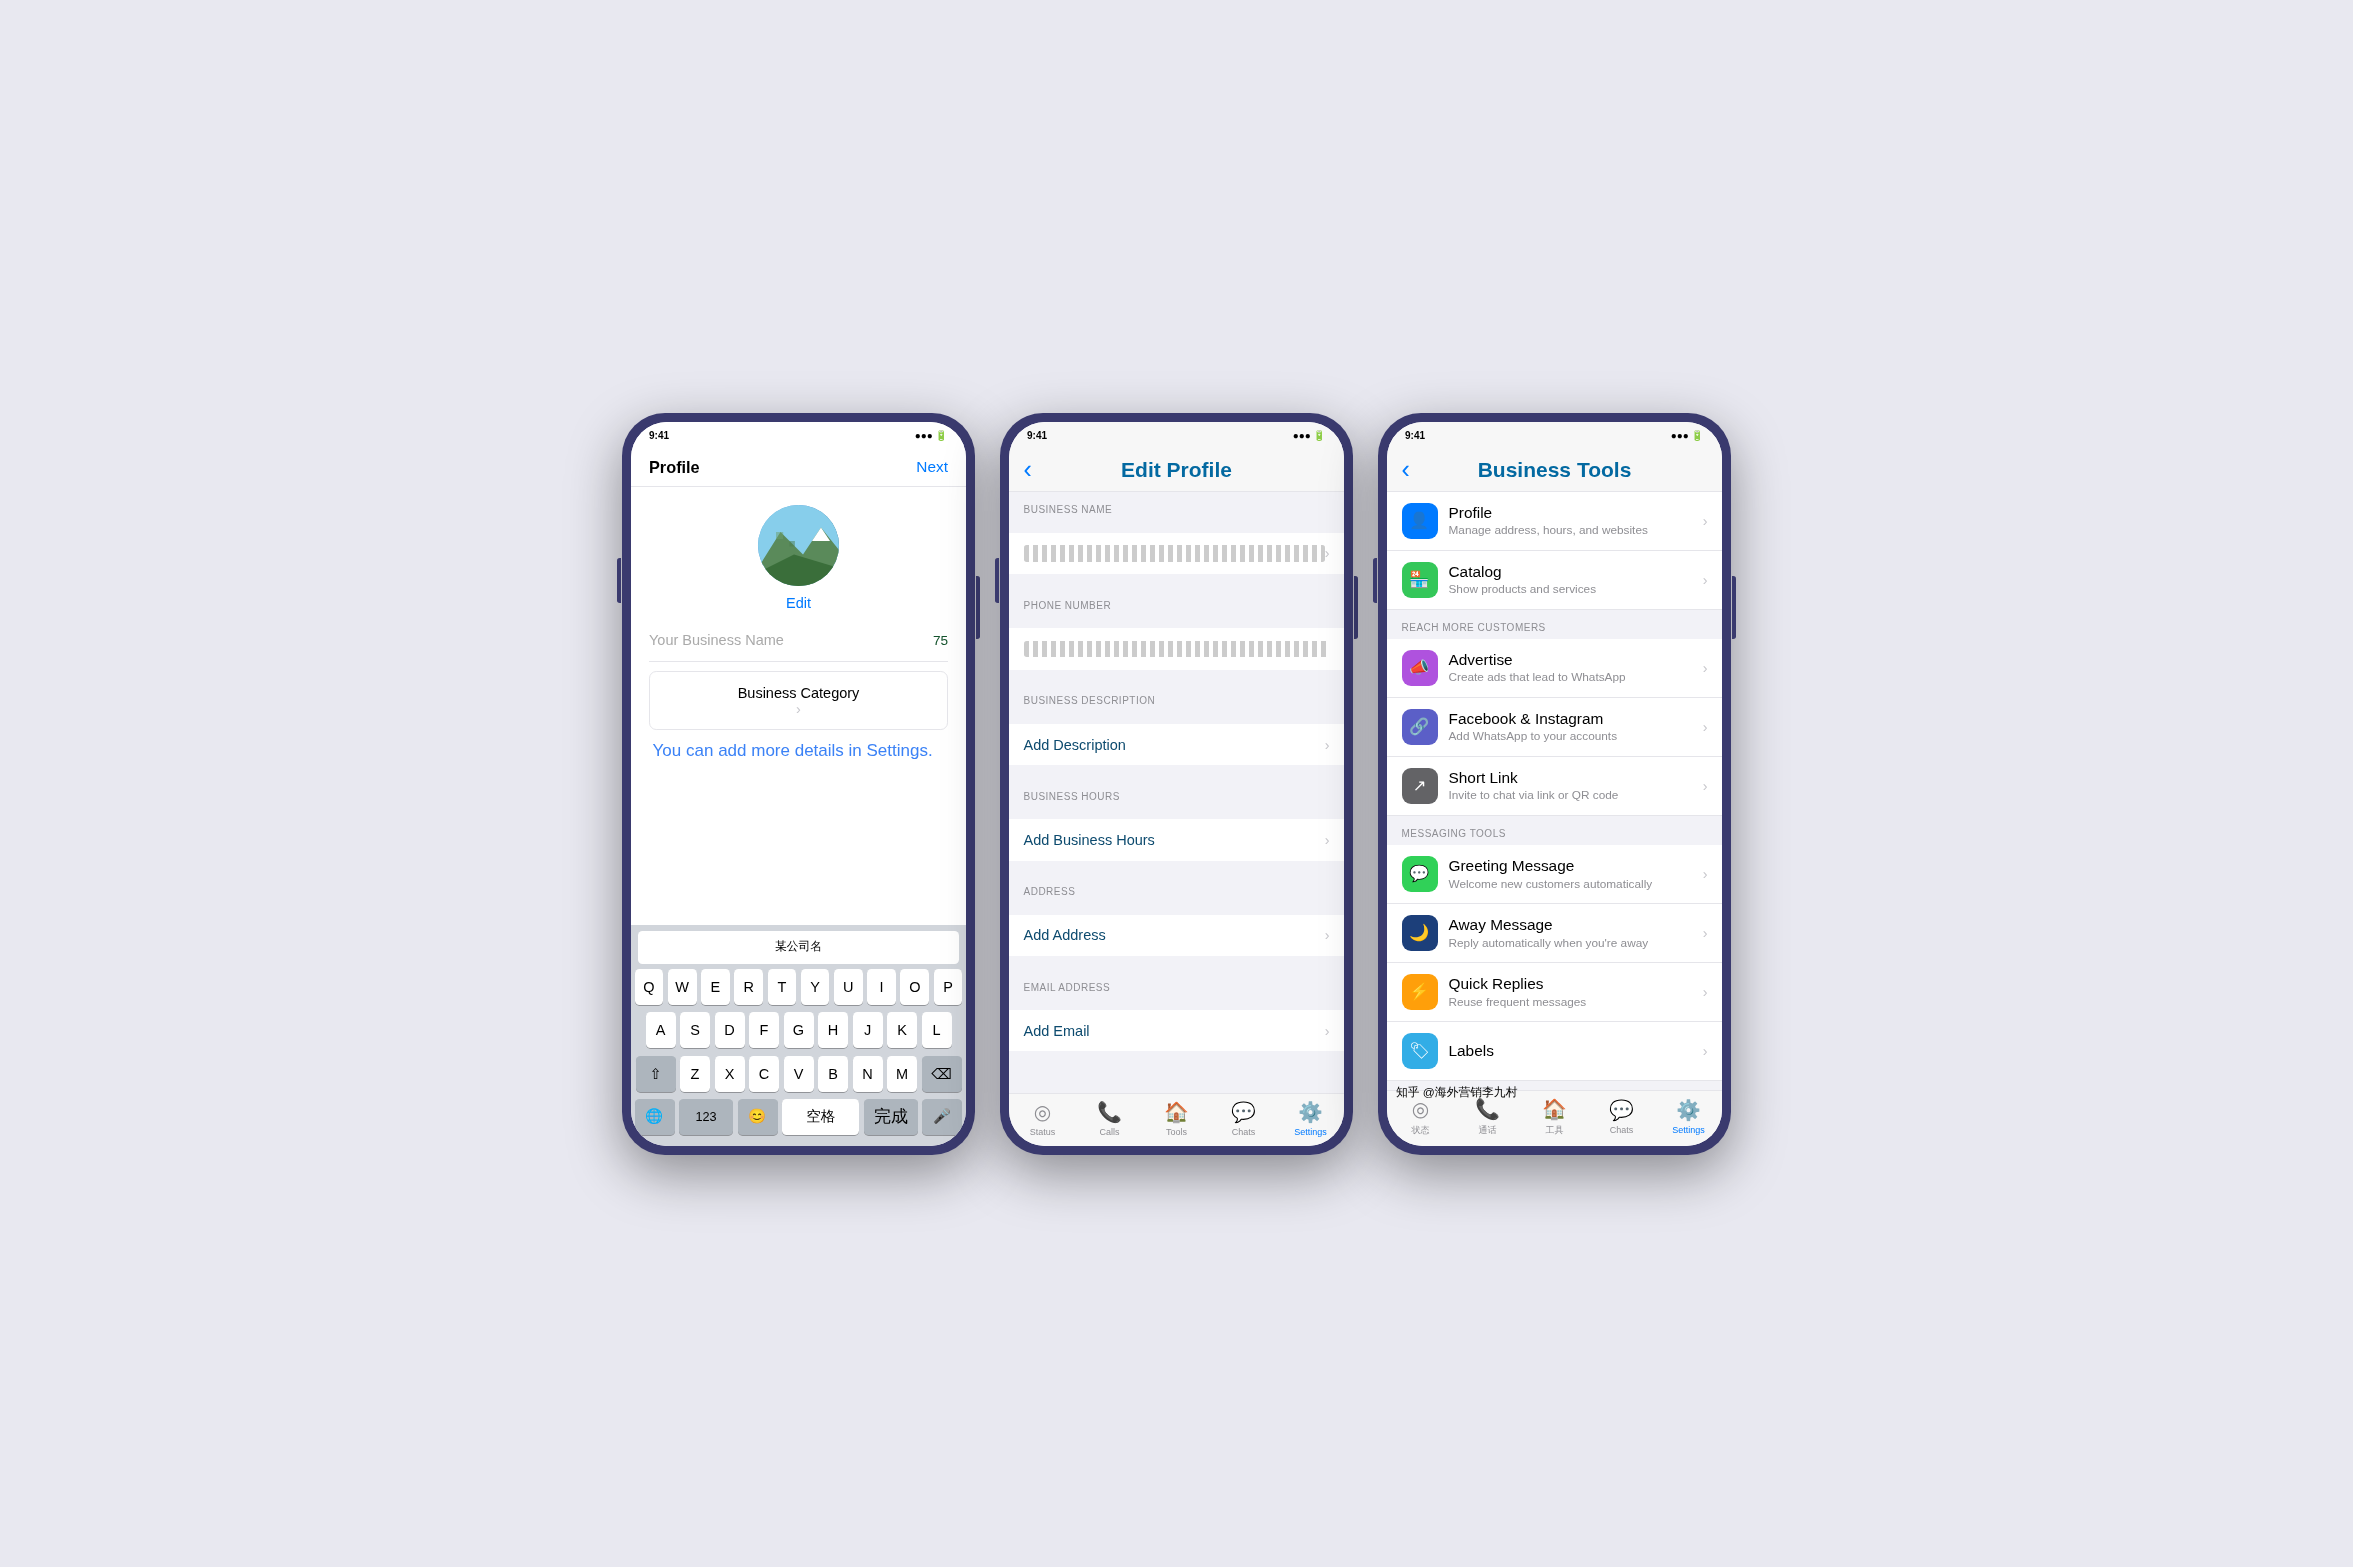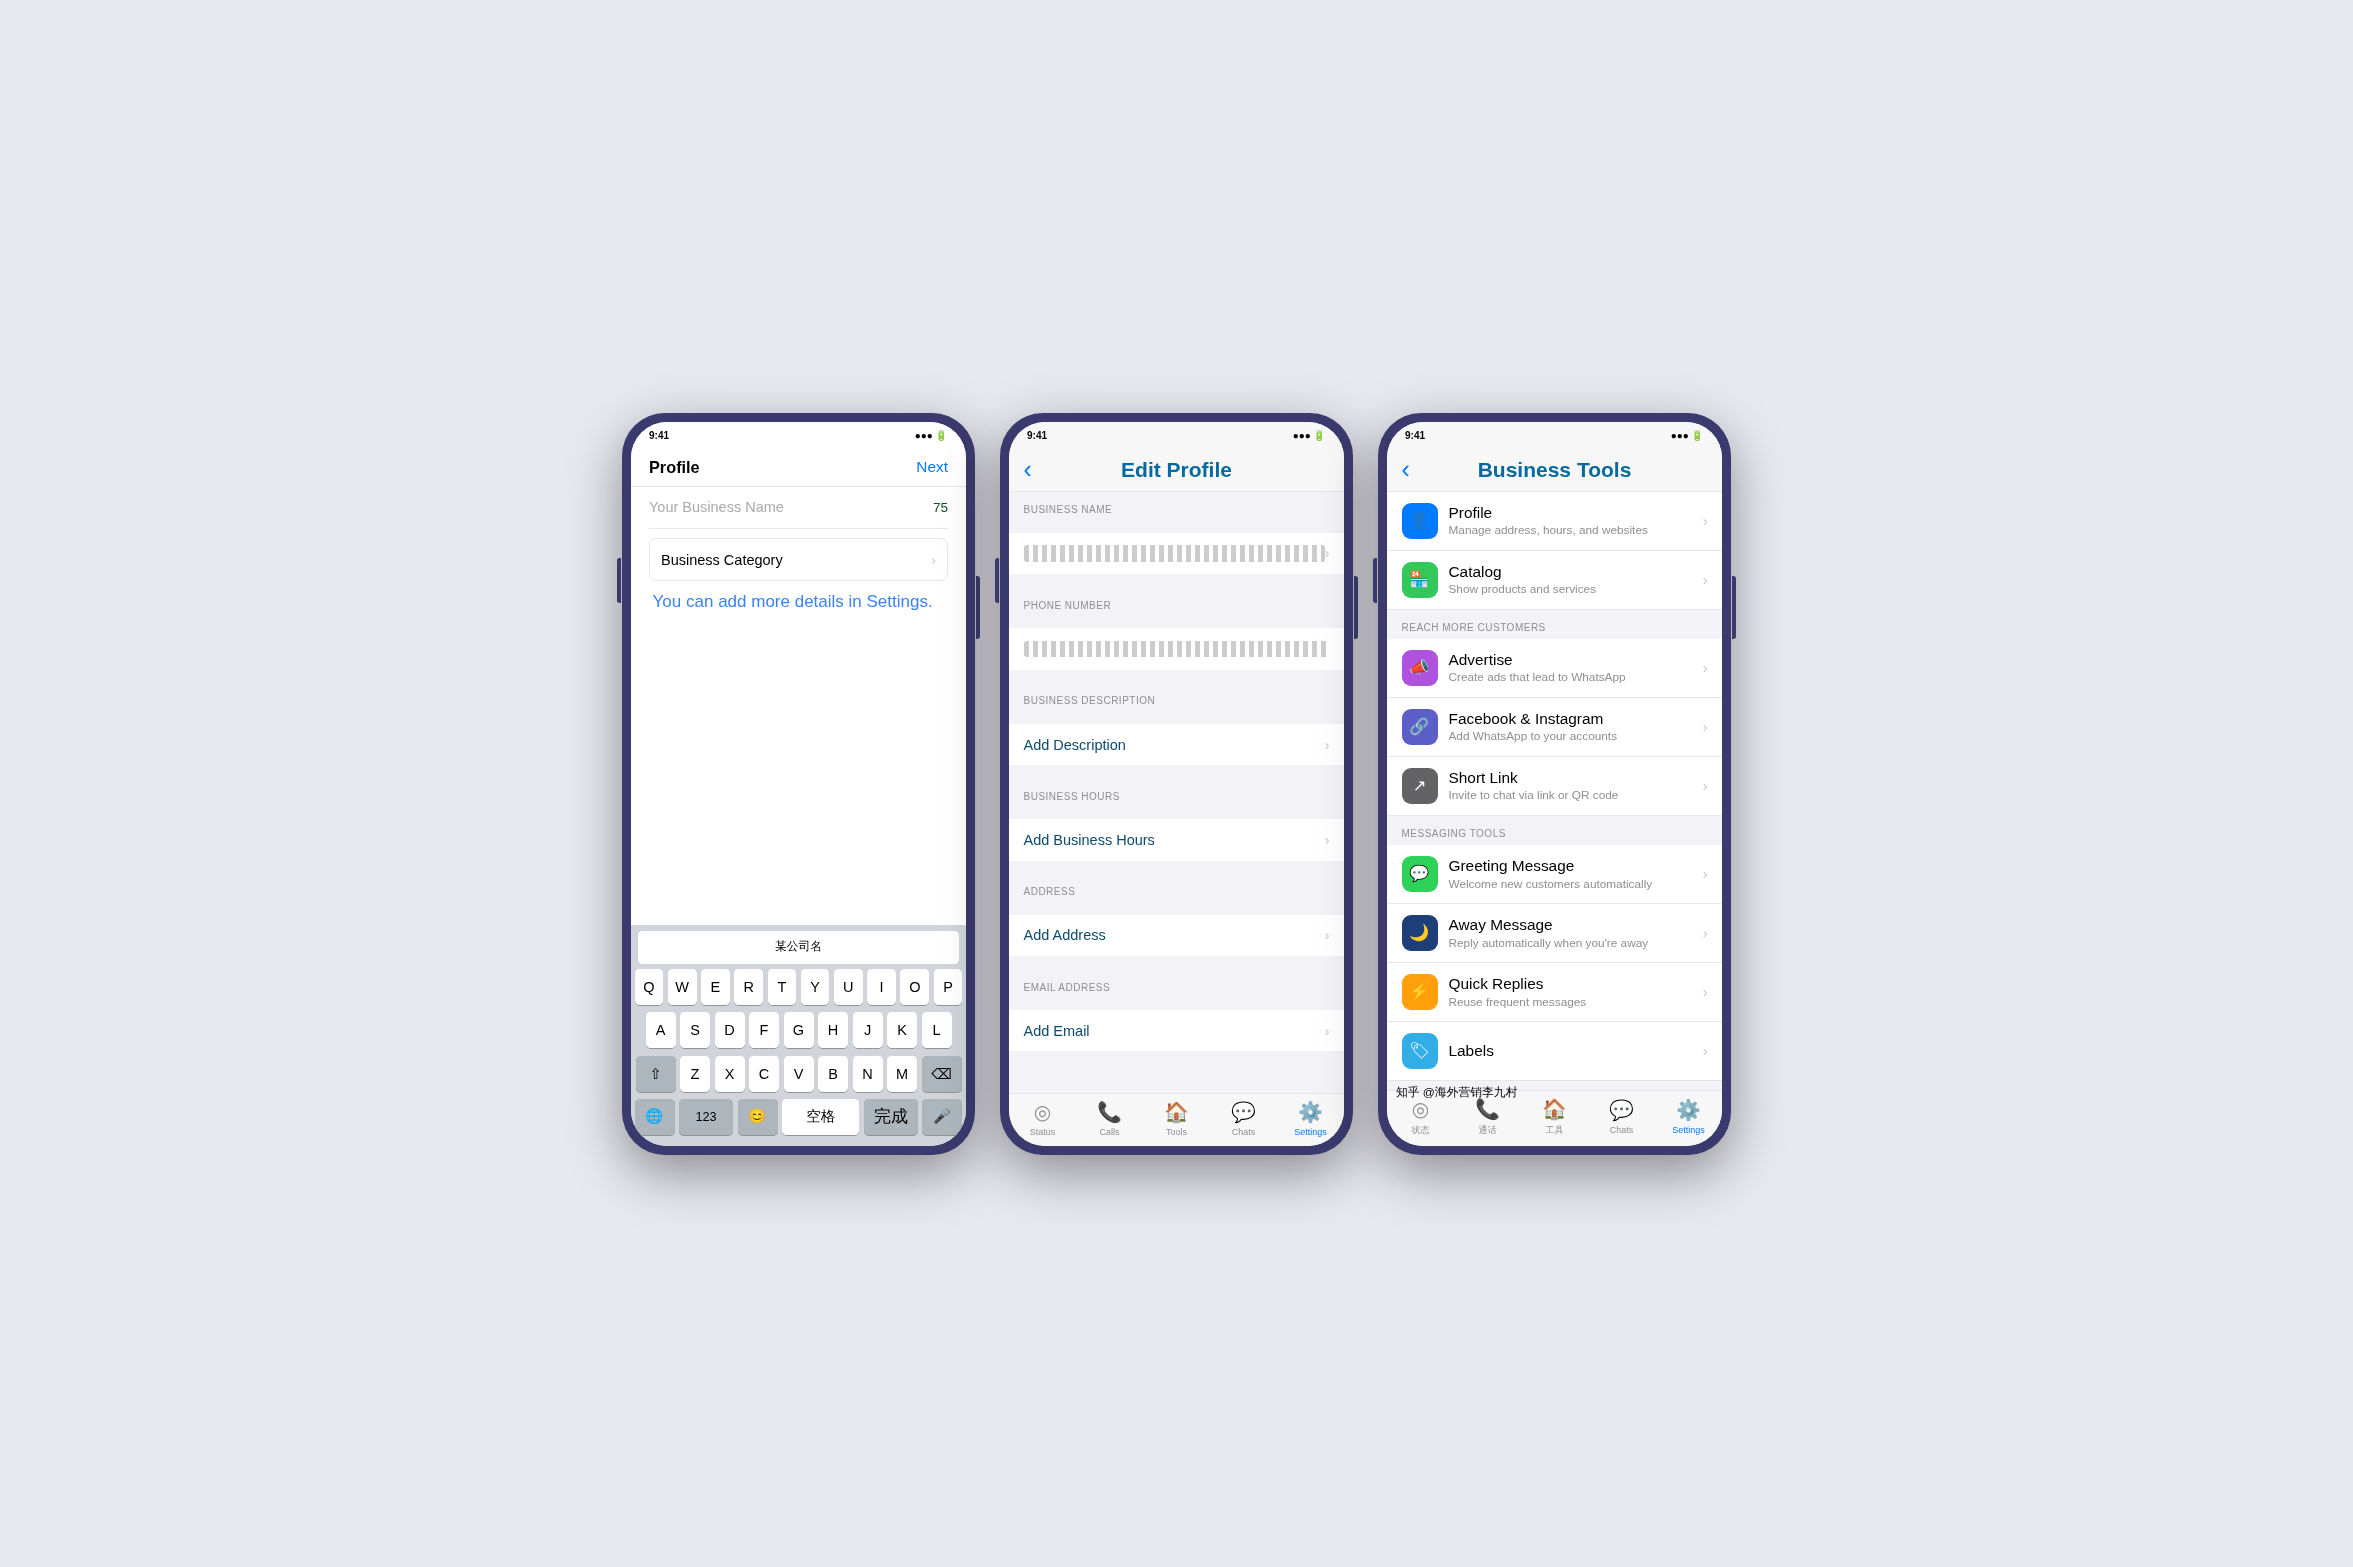--- a/index.html
+++ b/index.html
@@ -145,20 +145,21 @@
     }
 
     .profile-category-row {
       display: flex;
       align-items: center;
       justify-content: space-between;
       border: 0.9px solid #e5e5ea;
       border-radius: 7.2px;
       padding: 12.7px 11px;
       margin-bottom: 11px;
+      flex-direction: column;
     }
 
     .profile-category-text {
       font-size: 14.5px;
       color: #000;
     }
 
     .chevron {
       color: #c7c7cc;
       font-size: 14.5px;
@@ -482,20 +483,38 @@
         <span>●●● 🔋</span>
       </div>
 
       <div class="phone1" style="display:flex;flex-direction:column;flex:1;overflow:hidden;">
 
         <div class="profile-header">
           <span class="profile-header-title">Profile</span>
           <span class="profile-header-next">Next</span>
         </div>
 
+        <div class="avatar-section">
+          <div class="avatar-circle">
+            <svg width="81" height="81" viewBox="0 0 90 90">
+
+              <rect width="90" height="90" fill="#87ceeb"></rect>
+
+              <polygon points="0,70 25,30 50,55 70,25 90,50 90,90 0,90" fill="#5a8a5a"></polygon>
+
+              <polygon points="70,25 60,40 80,40" fill="white"></polygon>
+
+              <polygon points="0,75 40,55 90,70 90,90 0,90" fill="#3a6e3a"></polygon>
+
+              <rect x="20" y="30" width="8" height="8" fill="#6b9e6b" opacity="0.5"></rect>
+              <rect x="35" y="40" width="6" height="6" fill="#4a7a4a" opacity="0.5"></rect>
+            </svg>
+          </div>
+          <span class="avatar-edit">Edit</span>
+        </div>
 
         <div class="profile-form">
           <div class="profile-name-row">
             <span class="profile-name-input">Your Business Name</span>
             <span class="profile-name-count">75</span>
           </div>
           <div class="profile-category-row">
             <span class="profile-category-text">Business Category</span>
             <span class="chevron">›</span>
           </div>

